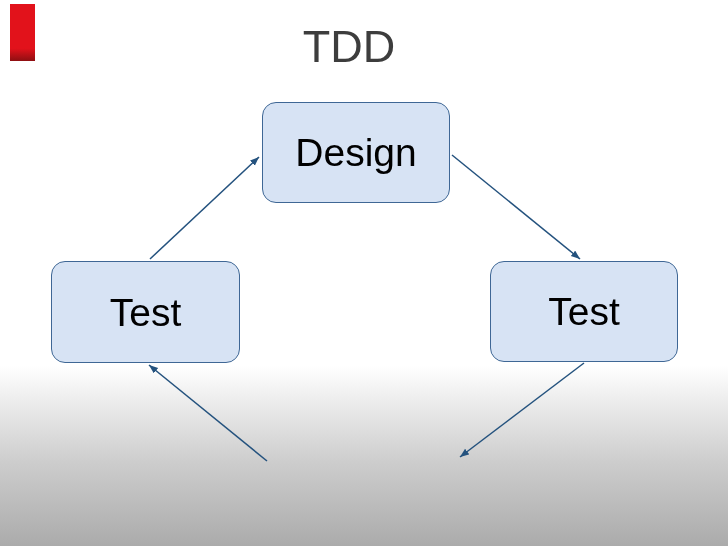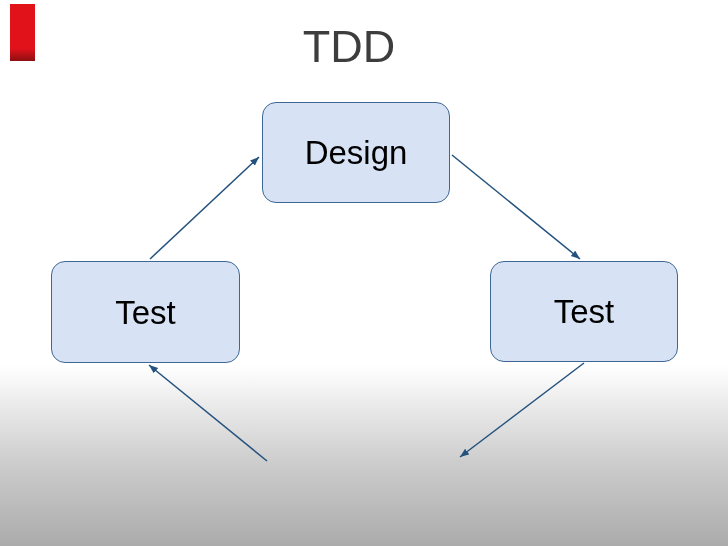--- a/index.html
+++ b/index.html
@@ -33,21 +33,21 @@
   }
   .node{
     position:absolute;width:188px;height:101px;
     background:var(--node-fill);
     border:1.6px solid var(--node-border);
     border-radius:14px;
     display:flex;align-items:center;justify-content:center;
     box-sizing:border-box;
   }
   .node span{
-    font-size:33px;color:var(--node-text);line-height:1;
+    font-size:39px;color:var(--node-text);line-height:1;
   }
   .node-design{left:262px;top:102px;}
   .node-test-right{left:490px;top:261px;}
   .node-implement{left:267px;top:409px;width:190px;}
   .node-test-left{left:51px;top:261px;width:189px;height:102px;}
   .arrows{position:absolute;left:0;top:0;width:728px;height:546px;}
   .arrow{stroke:var(--arrow);stroke-width:1.5;fill:none;}
   .arrowhead{fill:var(--arrow);}
 </style>
 </head>

